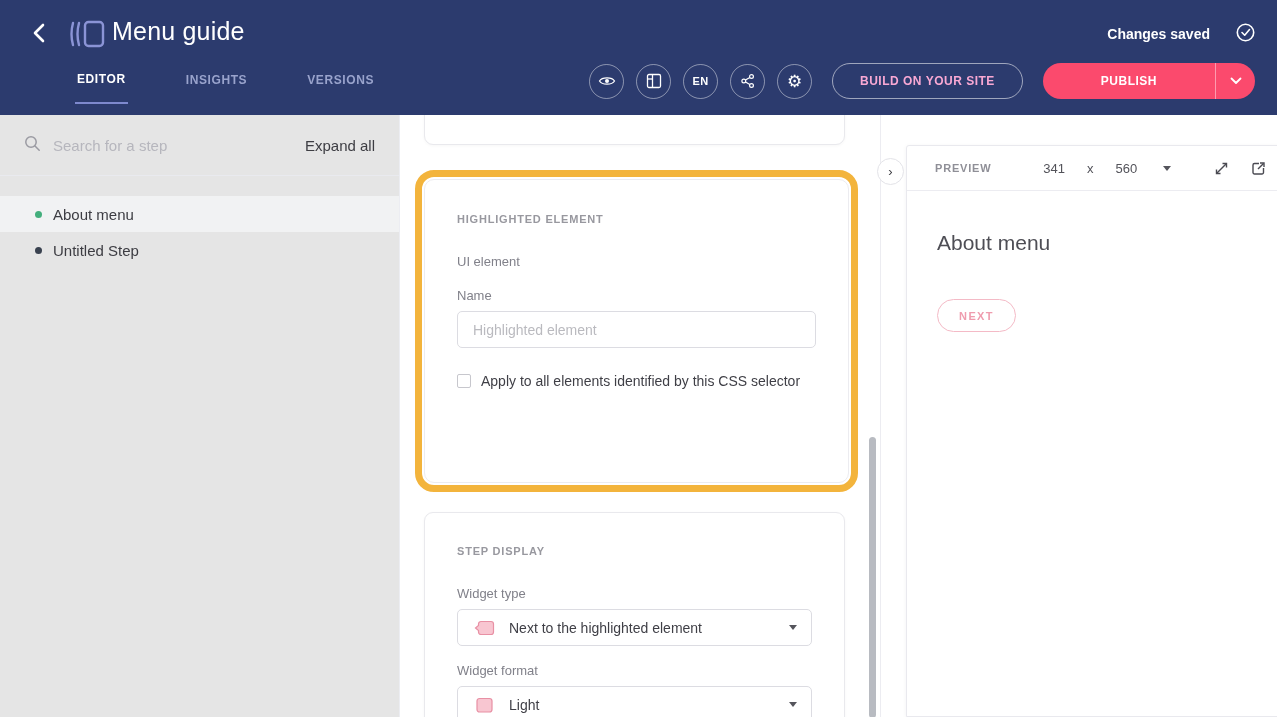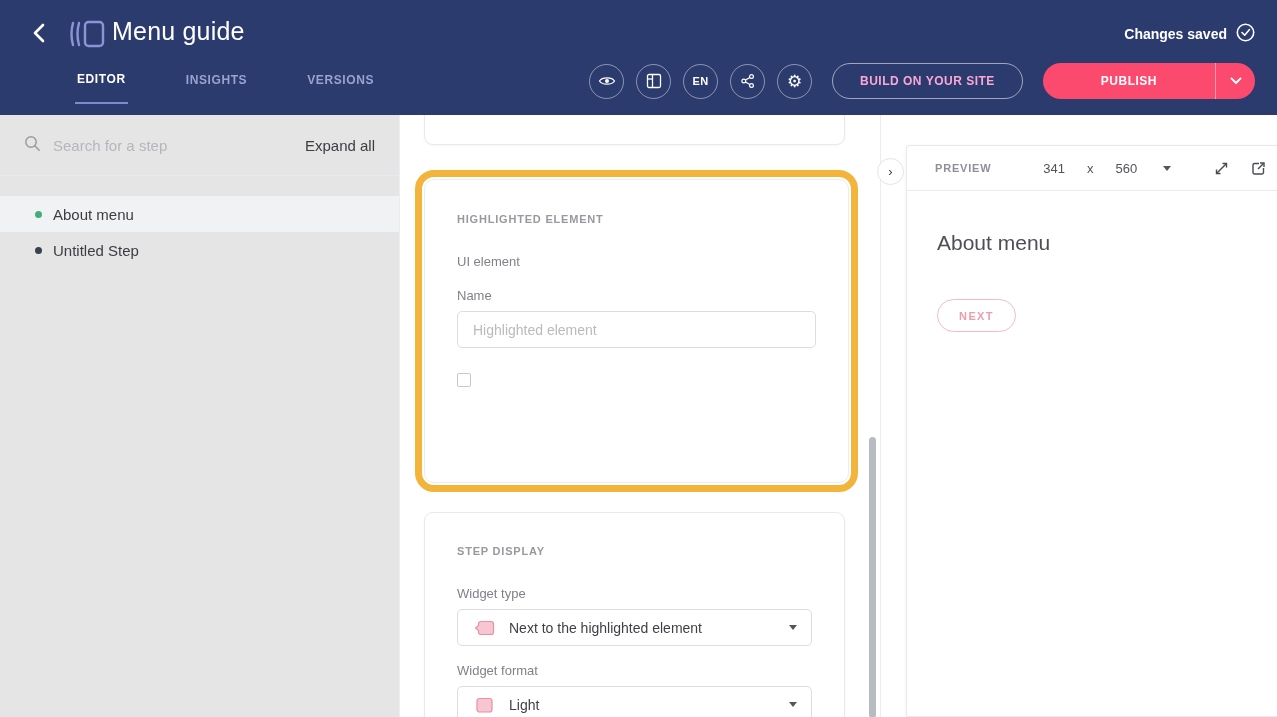--- a/index.html
+++ b/index.html
@@ -4,21 +4,21 @@
 <style>
   * { margin:0; padding:0; box-sizing:border-box; }
   html,body { width:1277px; height:717px; overflow:hidden; }
   body { font-family:"Liberation Sans", sans-serif; background:#fff; }
 
   
   .header { position:relative; height:115px; background:#2c3b6e; color:#fff; }
   .back-btn { position:absolute; left:26px; top:20px; width:28px; height:28px; background:none; border:none; cursor:pointer; }
   .logo { position:absolute; left:68px; top:17px; }
   .app-title { position:absolute; left:112px; top:17px; font-size:25px; font-weight:500; color:#fff; letter-spacing:.2px; }
-  .saved { position:absolute; right:22px; top:23px; display:flex; align-items:center; gap:9px; font-size:14px; font-weight:bold; }
+  .saved { position:absolute; right:22px; top:23px; display:flex; align-items:center; gap:26px; font-size:14px; font-weight:bold; }
 
   .tabs { position:absolute; left:75px; top:72px; display:flex; gap:56px; }
   .tab { background:none; border:none; color:#99a3cc; font-family:inherit; font-size:12px; font-weight:bold; letter-spacing:.6px; padding:0 2px 16px 2px; cursor:pointer; }
   .tab.active { color:#fff; border-bottom:2px solid #7e89ce; }
 
   .header-controls { position:absolute; right:22px; top:63px; display:flex; align-items:center; gap:12px; }
   .circle-btn { width:35px; height:35px; border-radius:50%; border:1px solid rgba(255,255,255,.45); background:transparent; color:#fff; display:flex; align-items:center; justify-content:center; cursor:pointer; font-family:inherit; }
   .lang { font-size:11px; font-weight:bold; letter-spacing:.5px; color:#fff; }
   .build-btn { height:36px; padding:0 27px; border-radius:18px; border:1px solid rgba(255,255,255,.55); background:transparent; color:#f9a8d4; font-family:inherit; font-size:12px; font-weight:bold; letter-spacing:.5px; cursor:pointer; margin-left:8px; }
   .publish { display:flex; height:36px; border-radius:18px; overflow:hidden; background:#fb4a6d; margin-left:8px; }
@@ -187,20 +187,21 @@
       <div class="card-inner">
         <div class="section-heading">HIGHLIGHTED ELEMENT</div>
 
         <div class="field-label">UI element</div>
 
         <div class="field-label" style="margin-top:19px;">Name</div>
         <input class="text-input" placeholder="Highlighted element" style="">
 
         <div class="checkbox-row">
           <span class="checkbox"></span>
+          <span class="checkbox-label">Apply to all elements identified by this CSS selector</span>
         </div>
       </div>
     </div>
 
     <div class="card card-step-display">
       <div class="section-heading">STEP DISPLAY</div>
 
       <div class="field-label">Widget type</div>
       <div class="select">
         <span class="select-text">

